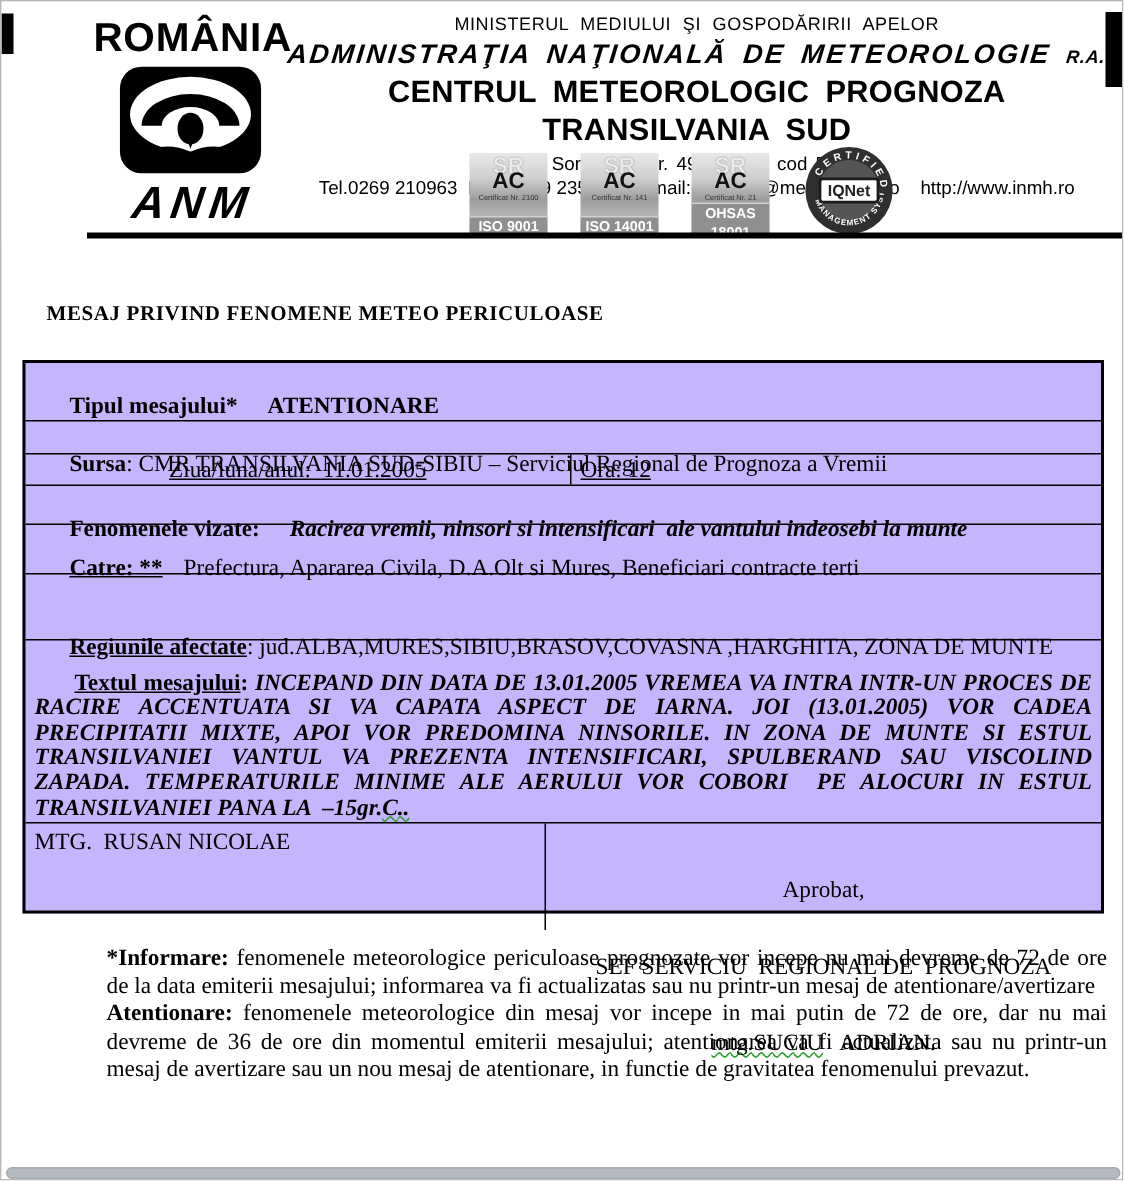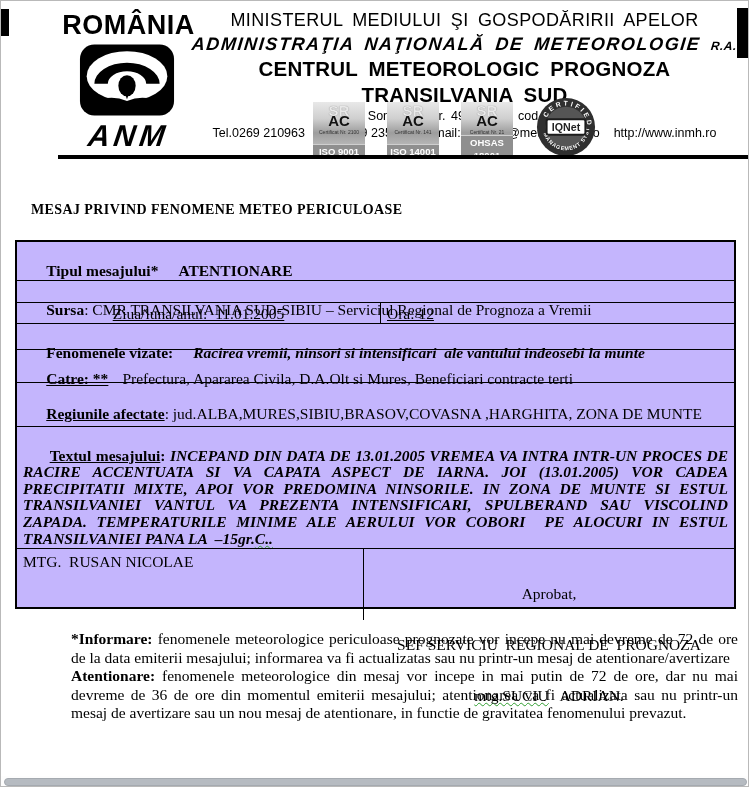--- a/index.html
+++ b/index.html
@@ -13,21 +13,21 @@
   .mark-left{position:absolute;left:0;top:8px;width:8px;height:27px;background:#000;}
   .mark-right{position:absolute;left:736px;top:7px;width:12px;height:50px;background:#000;}
   .country{position:absolute;left:60px;top:9px;width:135px;text-align:center;
     font-family:"Liberation Sans",sans-serif;font-weight:bold;font-size:27px;letter-spacing:.5px;}
   .logo{position:absolute;left:78px;top:42px;width:96px;height:74px;}
   .anm{position:absolute;left:70px;top:118px;width:115px;text-align:center;
     font-family:"Liberation Sans",sans-serif;font-weight:bold;font-style:italic;
     font-size:30px;letter-spacing:4px;transform:skewX(-8deg);}
   .hq{position:absolute;left:178px;top:8px;width:571px;text-align:center;
     font-family:"Liberation Sans",sans-serif;line-height:1.25;}
-  .hq-ministry{font-size:18px;letter-spacing:.4px;word-spacing:4px;}
+  .hq-ministry{font-size:12px;letter-spacing:.4px;word-spacing:4px;}
   .hq-admin{font-size:18px;font-weight:bold;font-style:italic;letter-spacing:1.6px;
     word-spacing:4px;transform:skewX(-6deg);margin-top:1px;}
   .hq-admin .ra{font-size:12px;letter-spacing:.5px;}
   .hq-centrul{font-size:20.5px;font-weight:bold;letter-spacing:.2px;word-spacing:5px;margin-top:1px;}
   .hq-address{font-size:12.5px;margin-top:2px;word-spacing:2px;white-space:pre-wrap;}
   .hq-contact{font-size:12.5px;margin-top:1px;white-space:pre-wrap;}
   .badges{position:absolute;left:312px;top:99px;height:58px;display:flex;align-items:flex-end;}
   .cert-badge{width:52px;height:56px;margin-right:22px;display:flex;flex-direction:column;
     background:linear-gradient(#e8e8e8,#cfcfcf 30%,#9d9d9d 55%,#b5b5b5 75%,#8e8e8e);
     font-family:"Liberation Sans",sans-serif;text-align:center;overflow:hidden;}
@@ -49,21 +49,21 @@
   .trow + .trow{border-top:1px solid #000;}
   .r-tipul{height:38px;}
   .r-sursa{height:22px;}
   .r-date{height:26px;display:flex;padding:0;text-decoration:underline;}
   .r-date .dcell{box-sizing:border-box;padding:2px 6px 0 6px;}
   .dcell-data{width:363px;text-align:center;}
   .dcell-ora{width:113px;border-left:1px solid #000;}
   .dcell-numar{flex:1;border-left:1px solid #000;}
   .r-fenomene{height:26px;}
   .r-catre{height:33px;}
-  .r-regiuni{height:44px;padding-top:4px;}
+  .r-regiuni{height:44px;padding-top:22px;}
   .r-text{height:122px;text-align:justify;line-height:16.6px;padding-top:4px;}
   .r-sign{height:72px;display:flex;padding:0;}
   .scell-left{box-sizing:border-box;width:346px;padding:4px 6px 0 6px;white-space:pre-wrap;}
   .scell-right{box-sizing:border-box;flex:1;border-left:1px solid #000;text-align:center;
     padding-top:2px;line-height:17px;white-space:pre-wrap;}
   .b{font-weight:bold;}
   .bu{font-weight:bold;text-decoration:underline;}
   .bi{font-weight:bold;font-style:italic;}
   .gap-lg{display:inline-block;width:20px;}
   .gap-md{display:inline-block;width:14px;}

